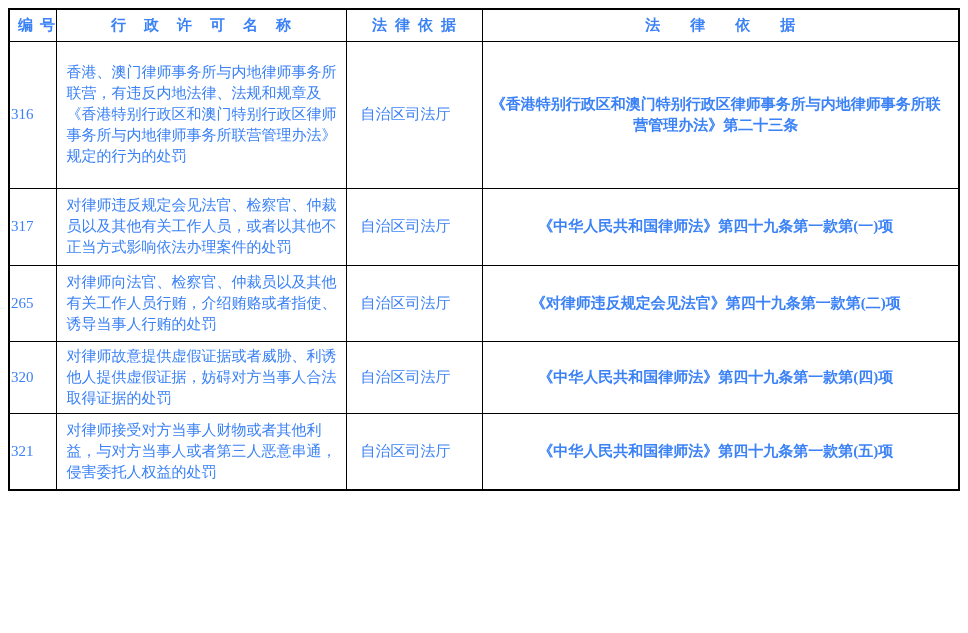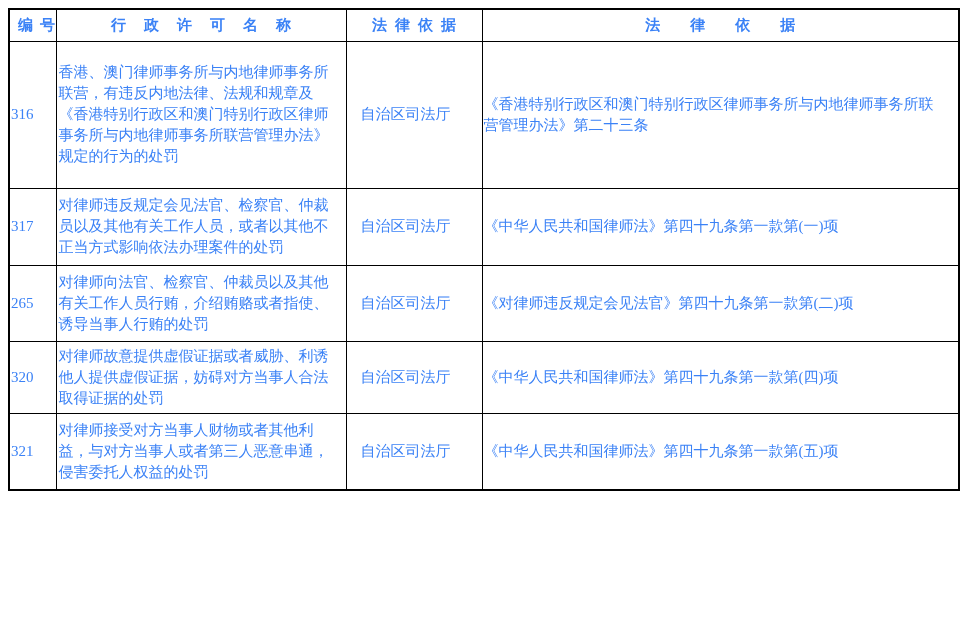--- a/index.html
+++ b/index.html
@@ -44,30 +44,31 @@
 
   tbody td {
     vertical-align: middle;
     line-height: 21px;
   }
   tbody td.col-id {
     font-family: "Liberation Serif", "DejaVu Serif", serif;
   }
   tbody td.col-name {
     text-align: left;
-    padding: 4px 5px 4px 2px;
+    padding: 4px 5px 4px 10px;
   }
   tbody td.col-agency {
     text-align: left;
     padding-left: 14px;
     padding-right: 4px;
   }
   tbody td.col-basis {
-    text-align: left;
+    text-align: center;
     padding-right: 10px;
+    font-weight: bold;
   }
   
   tbody tr:nth-child(1) { height: 147px; }
   tbody tr:nth-child(2) { height: 77px; }
   tbody tr:nth-child(3) { height: 76px; }
   tbody tr:nth-child(4) { height: 65px; }
   tbody tr:nth-child(5) { height: 77px; }
   tbody tr:nth-child(6) { height: 77px; }
   tbody tr:nth-child(7) { height: 64px; }
 </style>

